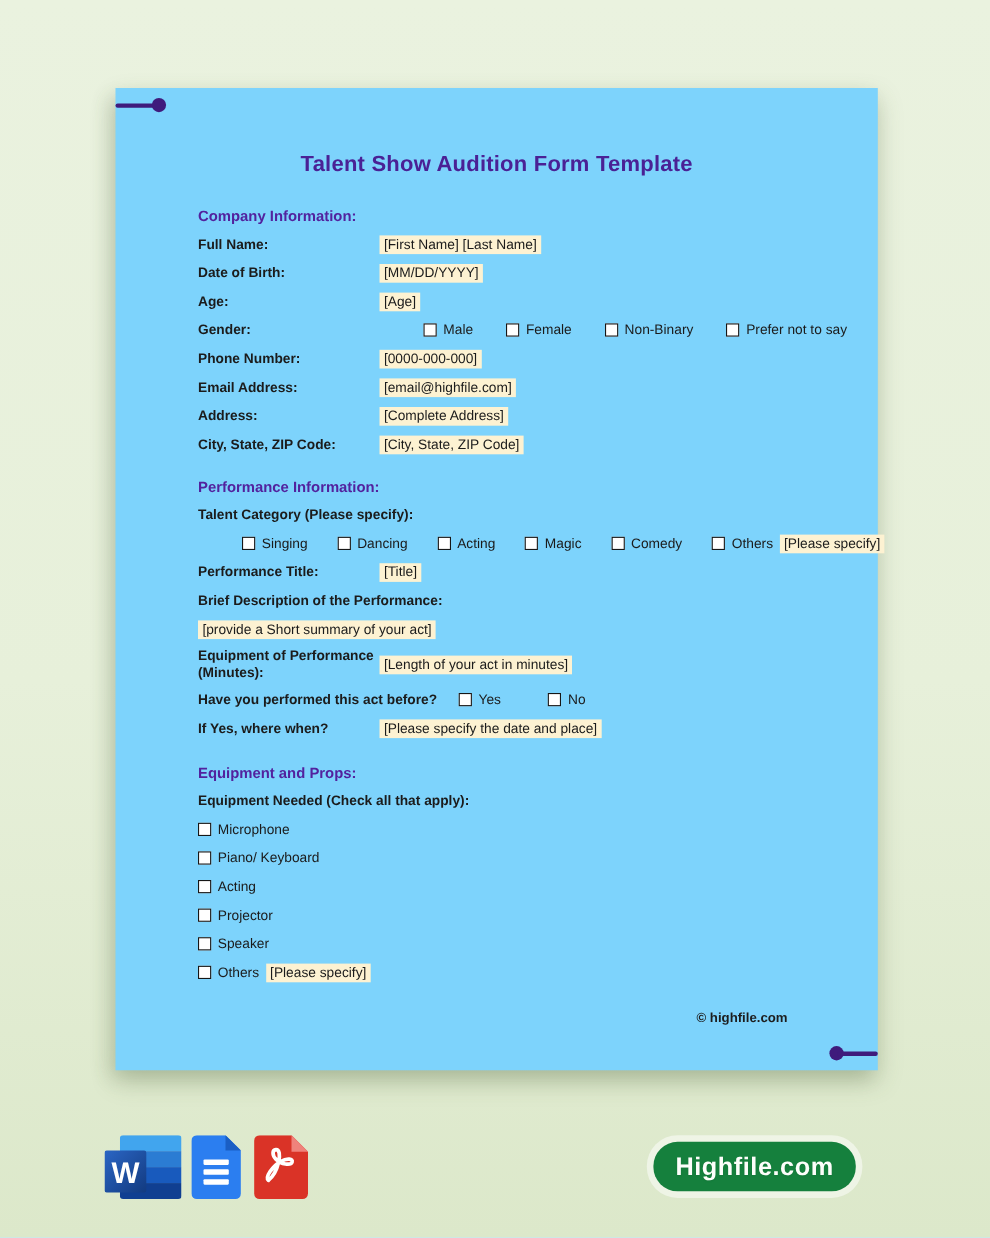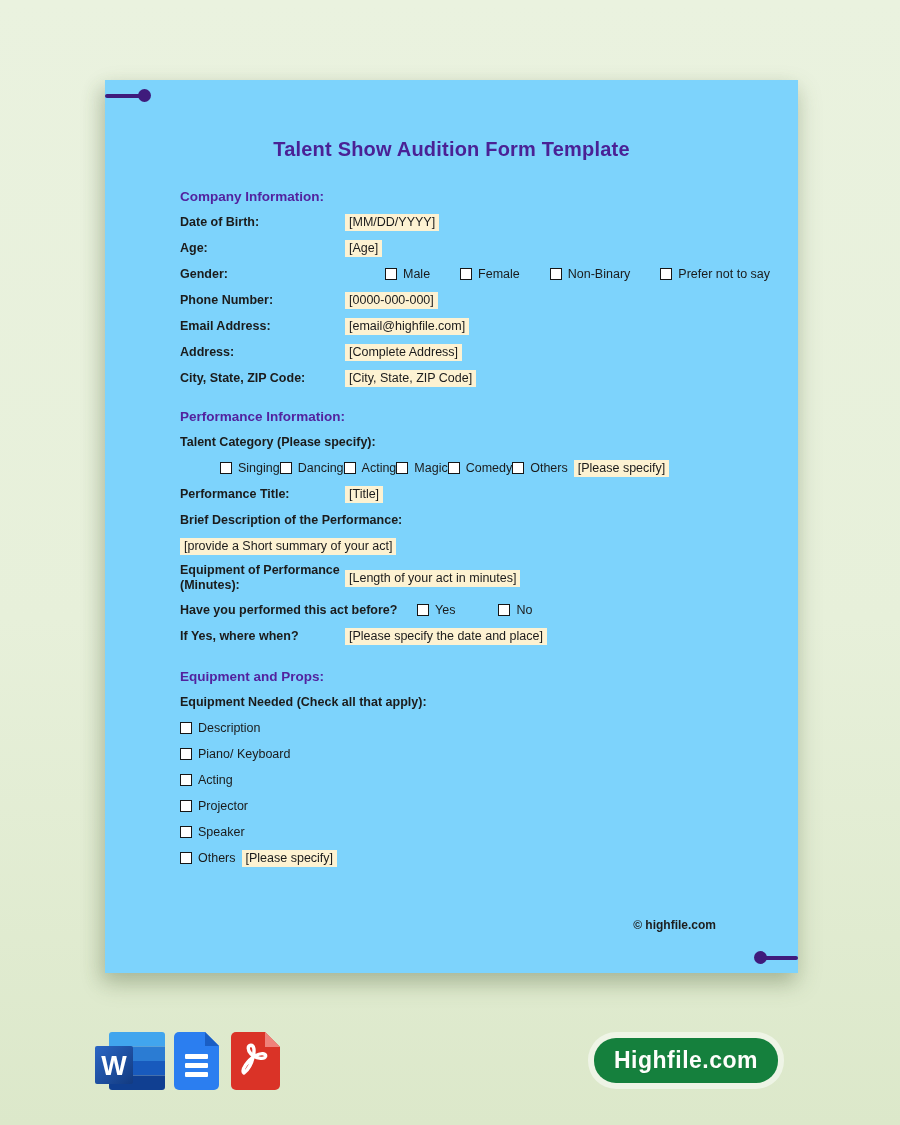--- a/index.html
+++ b/index.html
@@ -30,21 +30,21 @@
   .row.tall{height:38px;}
   .label{font-weight:700;width:165px;flex:none;}
   .label2{font-weight:700;width:165px;flex:none;line-height:1.2;}
   .label-wide{font-weight:700;width:237px;flex:none;}
   .plain{font-weight:700;}
   .hl{background:#fdf2d2;padding:1px 4px 2px;white-space:nowrap;}
   .cb{width:10px;height:10px;border:1.8px solid #161616;display:inline-block;flex:none;background:#fff;}
   .cbitem{display:flex;align-items:center;gap:6px;white-space:nowrap;}
   .optgroup{display:flex;align-items:center;padding-left:40px;}
   .optgroup.gender > * + *{margin-left:30px;}
-  .optgroup.talent > * + *{}
+  .optgroup.talent > * + *{margin-left:27px;}
   .no-item{margin-left:43px;}
   .copyright{position:absolute;right:82px;top:838px;font-size:12px;font-weight:700;color:#1d1d1d;}
   .file-icons{position:absolute;left:95px;top:1032px;display:flex;align-items:flex-start;}
   .file-icons .ico{display:block;}
   .ico-docs{margin-left:9px;}
   .ico-pdf{margin-left:12px;}
   .badge{
     position:absolute;left:594px;top:1038px;width:184px;height:45px;border-radius:22px;
     background:#15803d;box-shadow:0 0 0 6px rgba(255,255,255,.5);
     display:flex;align-items:center;justify-content:center;
@@ -61,20 +61,24 @@
   <div class="deco dot-br"></div>
   <div class="deco line-br"></div>
 
   <div class="doc-title">Talent Show Audition Form Template</div>
 
   <div class="content">
 
     <div class="sect">Company Information:</div>
 
     <div class="row">
+      <span class="label">Full Name:</span>
+      <span class="hl">[First Name] [Last Name]</span>
+    </div>
+    <div class="row">
       <span class="label">Date of Birth:</span>
       <span class="hl">[MM/DD/YYYY]</span>
     </div>
     <div class="row">
       <span class="label">Age:</span>
       <span class="hl">[Age]</span>
     </div>
 
     <div class="row">
       <span class="label">Gender:</span>
@@ -190,21 +194,21 @@
 
     <div class="sect sp14">Equipment and Props:</div>
 
     <div class="row">
       <span class="plain">Equipment Needed (Check all that apply):</span>
     </div>
 
     <div class="row">
       <span class="cbitem">
         <span class="cb"></span>
-        <span>Description</span>
+        <span>Microphone</span>
       </span>
     </div>
     <div class="row">
       <span class="cbitem">
         <span class="cb"></span>
         <span>Piano/ Keyboard</span>
       </span>
     </div>
     <div class="row">
       <span class="cbitem">

